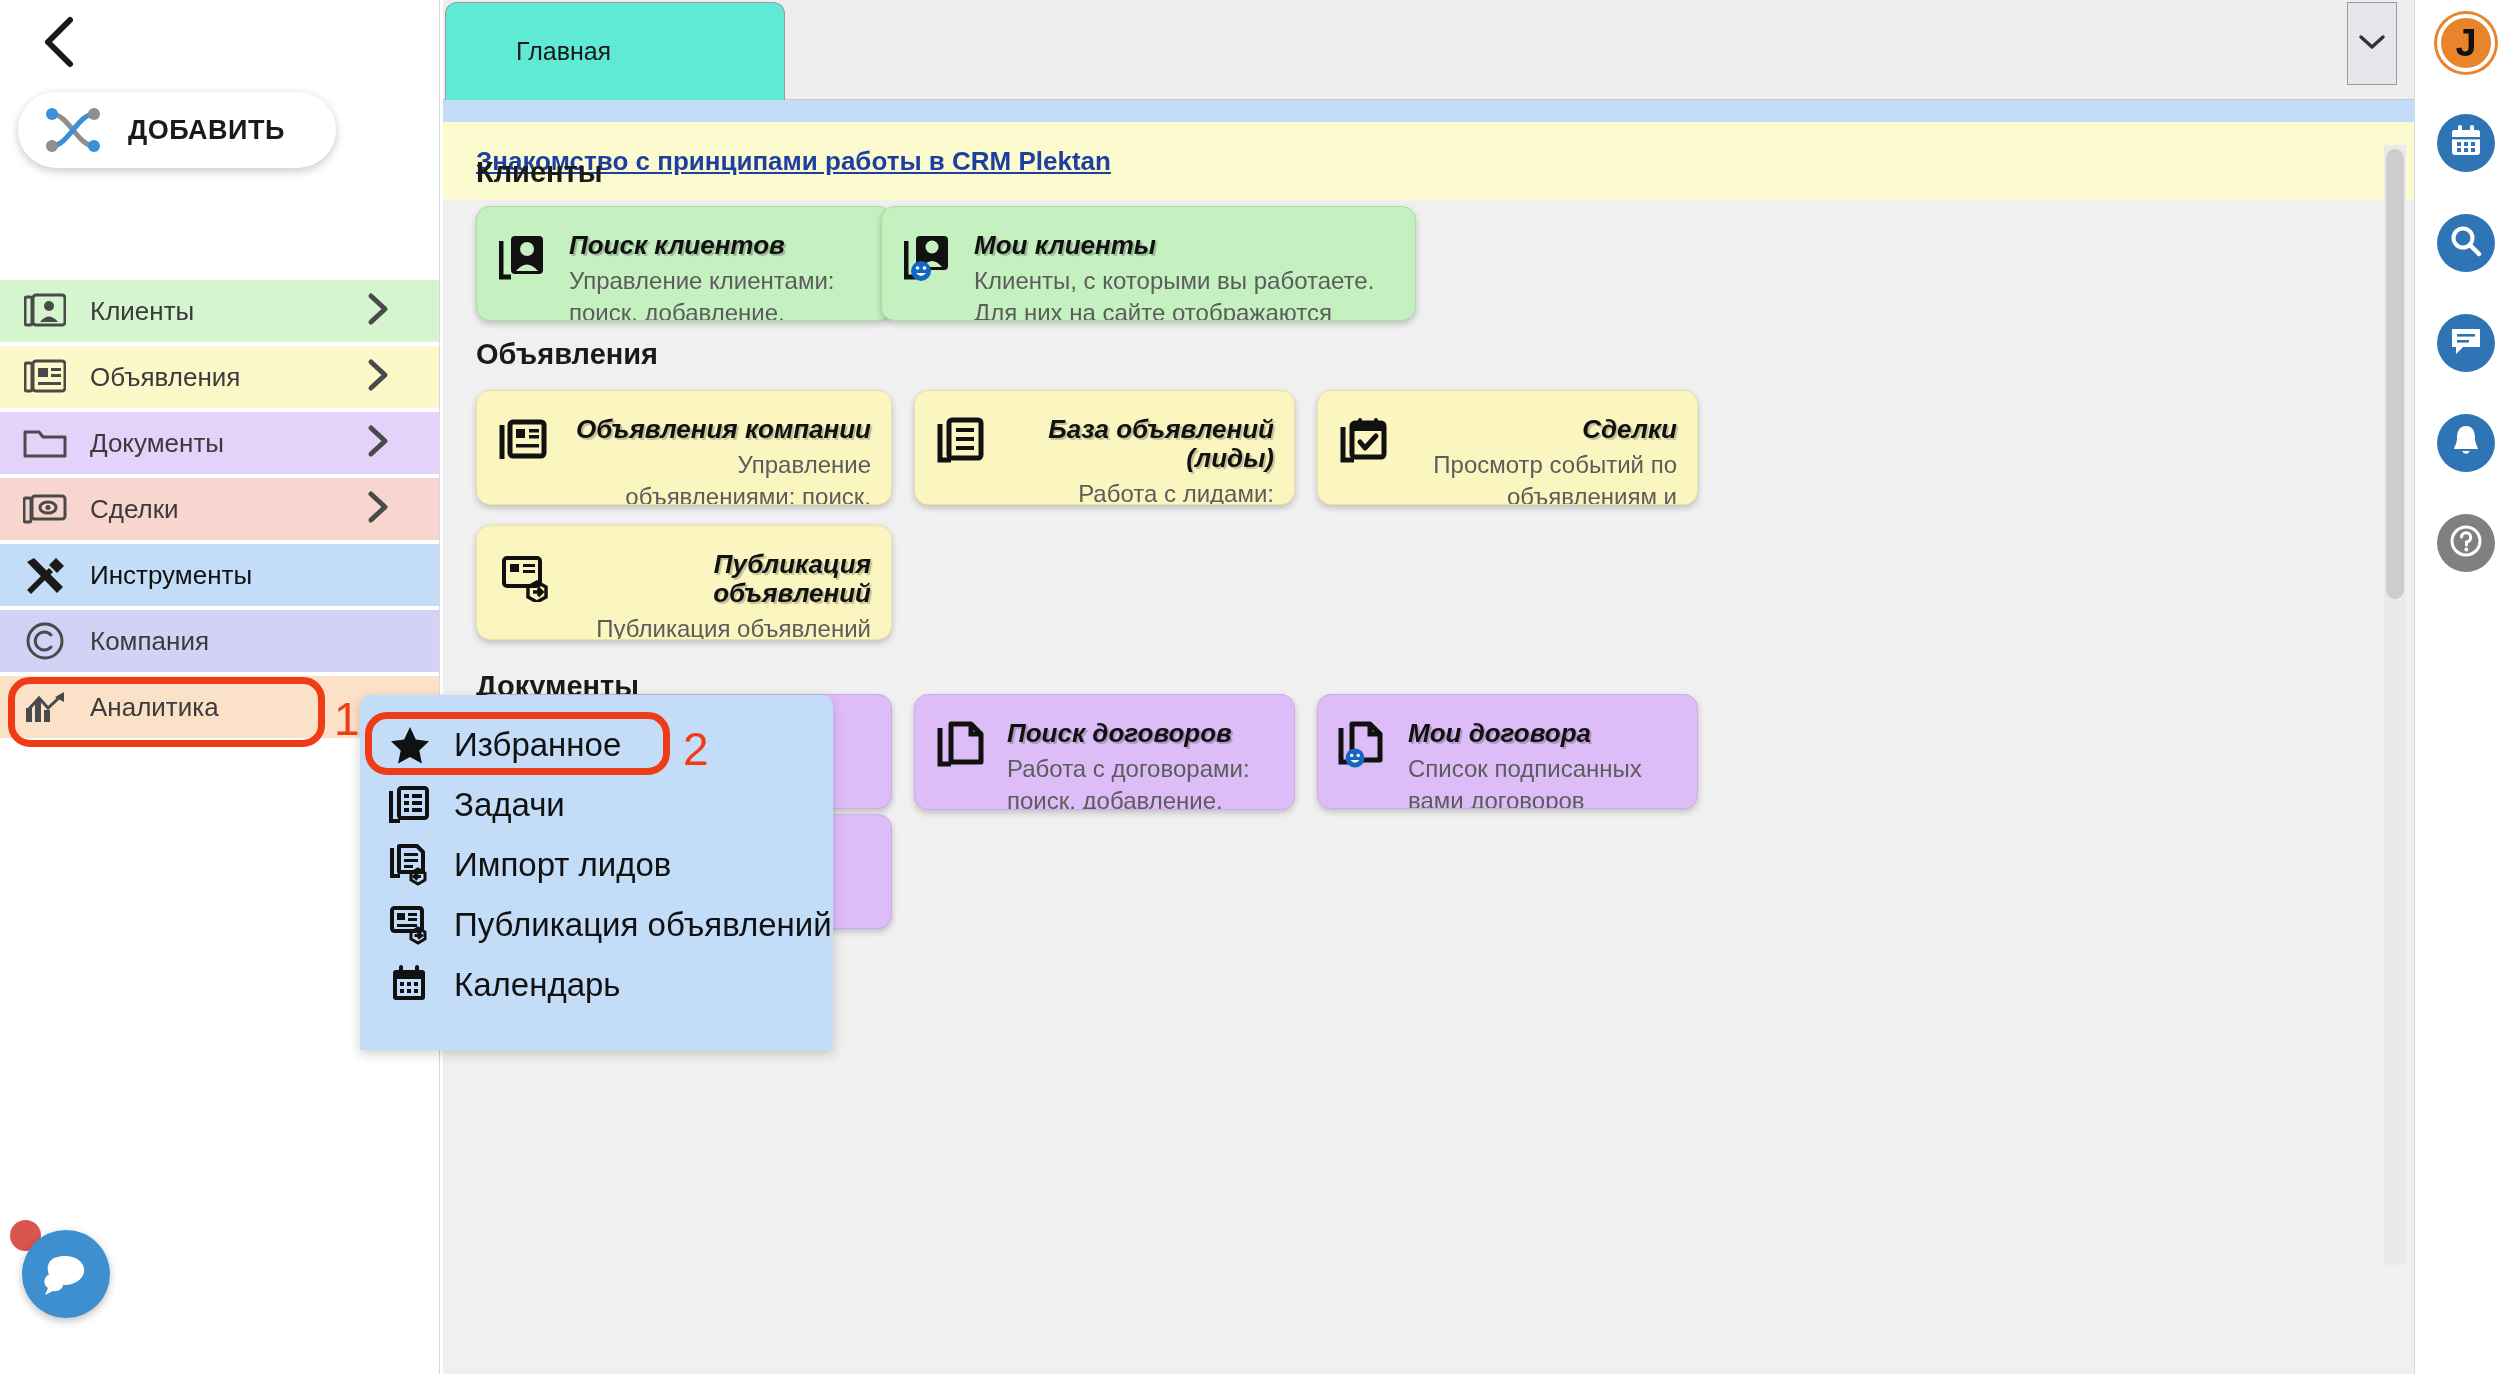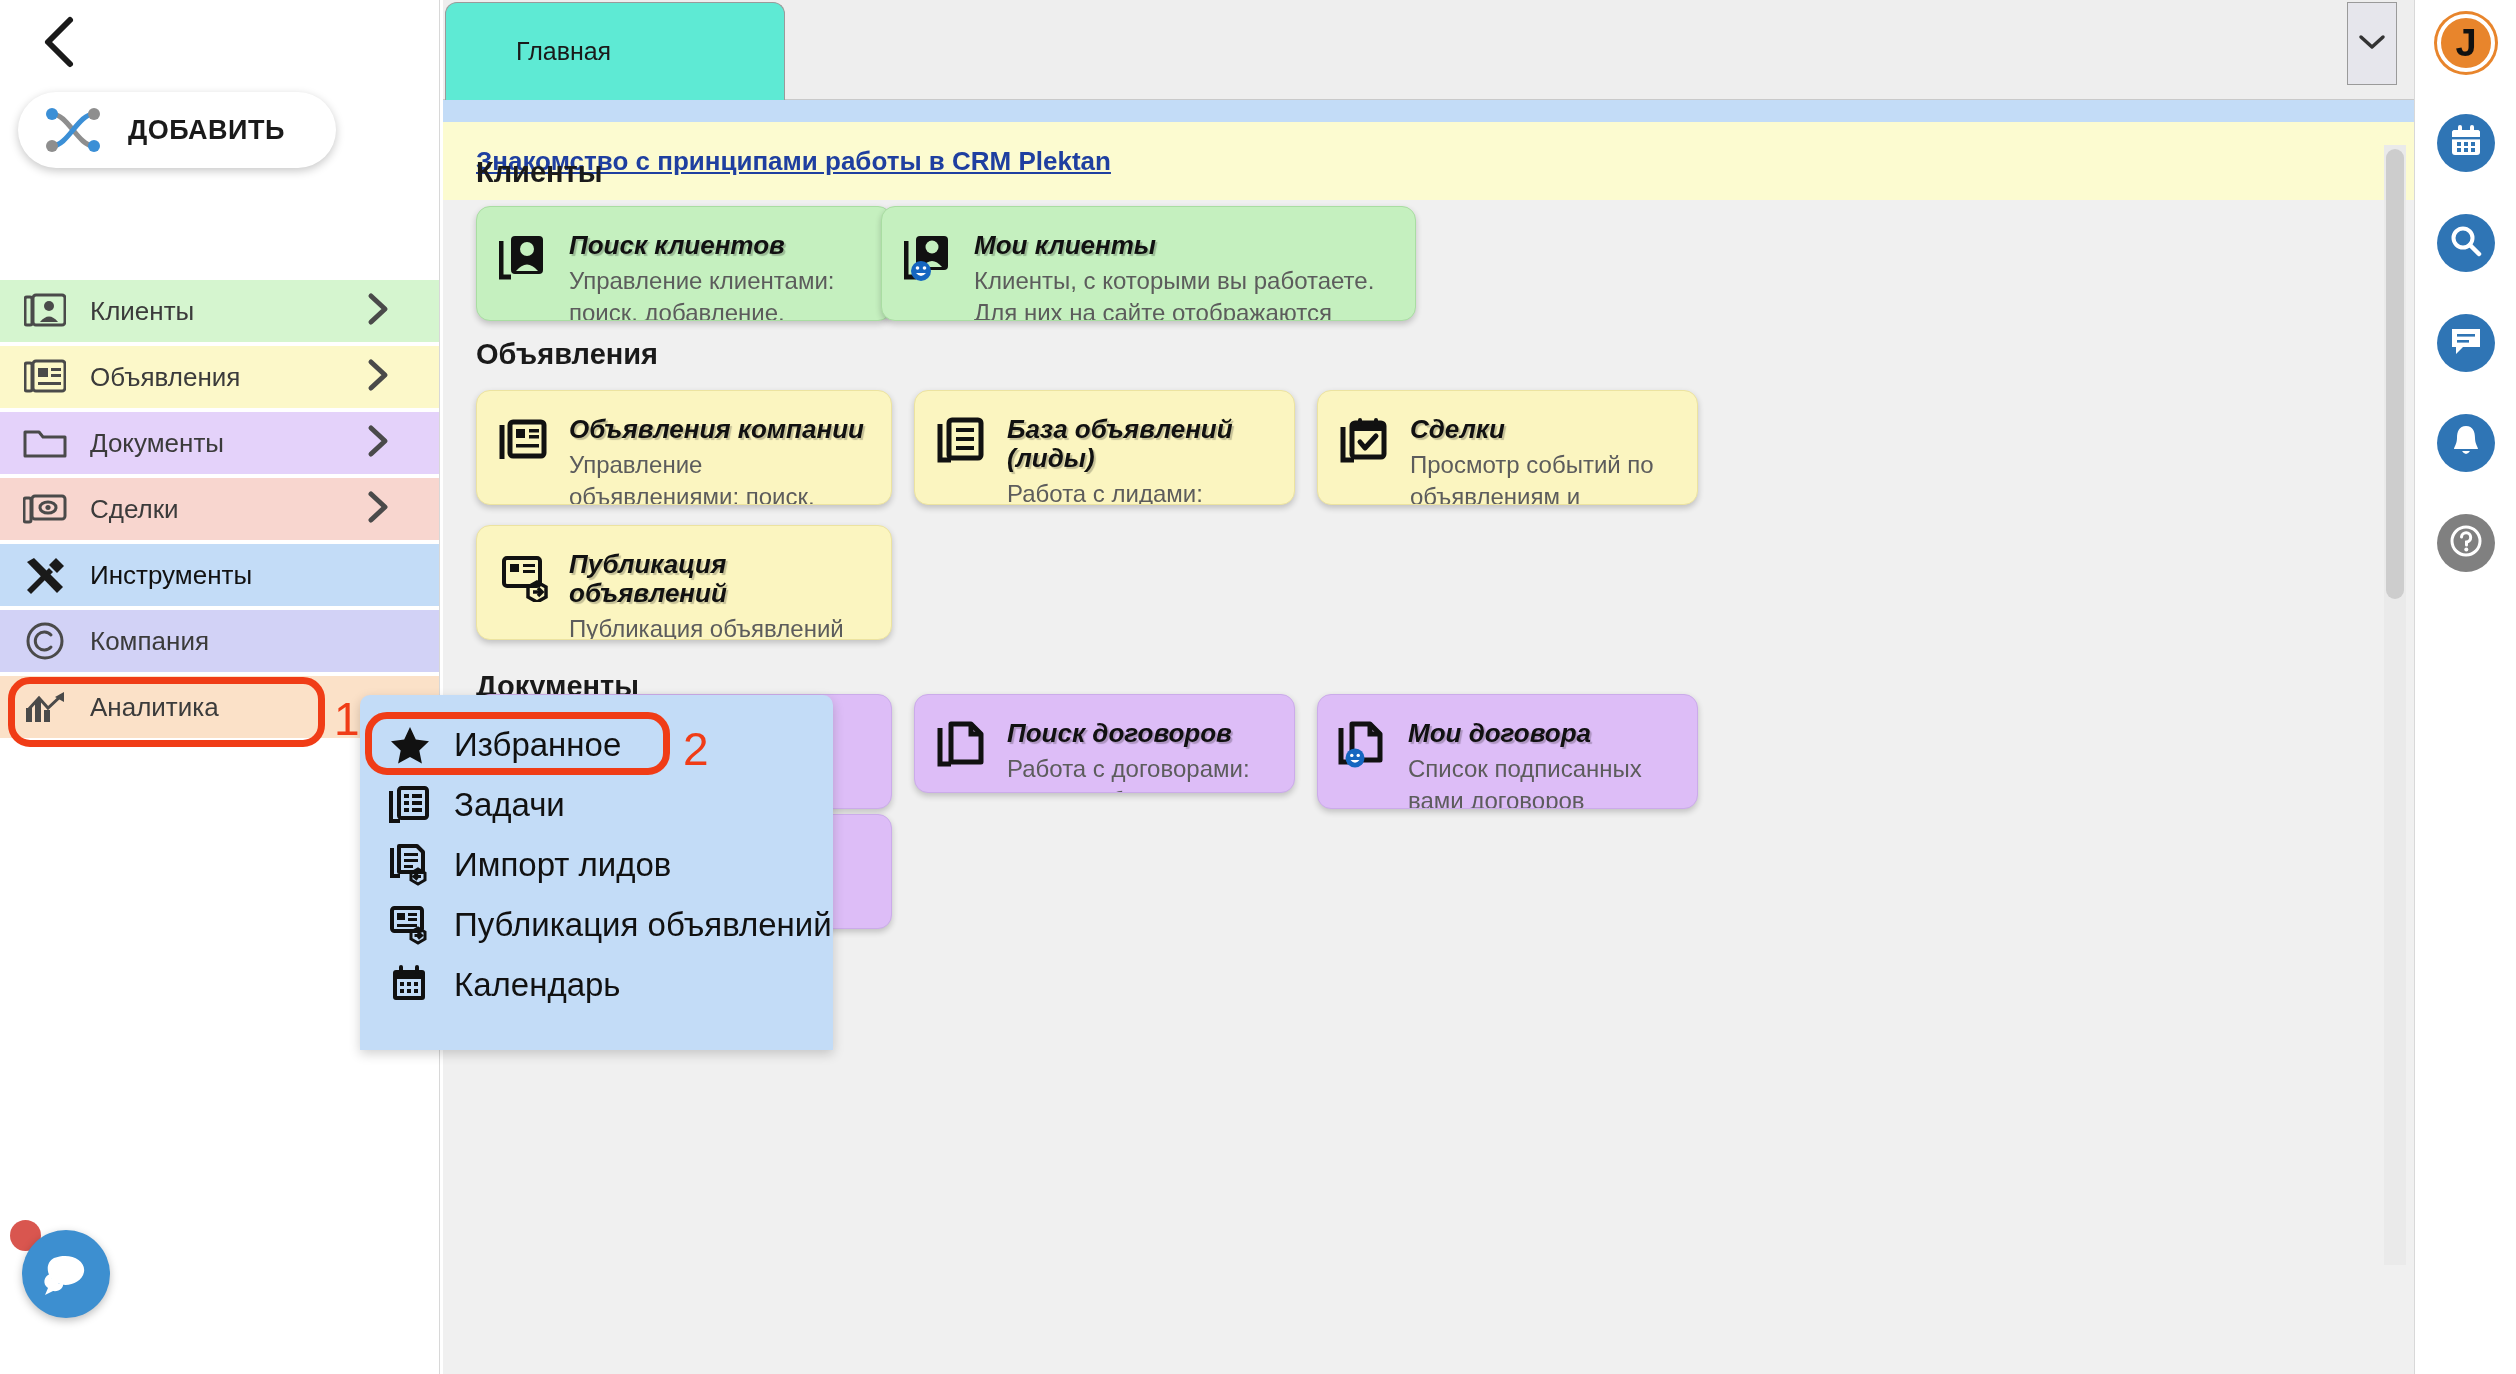--- a/index.html
+++ b/index.html
@@ -159,21 +159,21 @@
   .card .card-title {
     font-size: 26px; font-style: italic; font-weight: bold;
     color: #111; line-height: 1.12;
     text-shadow: 2px 2px 1px rgba(0,0,0,.22);
   }
   .card .card-desc {
     margin-top: 5px;
     font-size: 24px; color: #5c5c5c; line-height: 1.32;
   }
   .card.green { background: #c5f0bf; border: 1px solid #a9ddA2; }
-  .card.yellow { background: #fbf5c0; border: 1px solid #ece3a0; }
+  .card.yellow { background: #fbf5c0; border: 1px solid #ece3a0; text-align: right; }
   .card.purple { background: #ddbdf7; border: 1px solid #cbabea; }
 
   
   #main-scrollbar {
     position: absolute; right: 8px; top: 145px;
     width: 22px; height: 1120px;
     background: #eaeaea;
   }
   #main-scrollbar .thumb {
     position: absolute; left: 2px; top: 4px;
@@ -524,21 +524,21 @@
             <path d="M14 3 L34 3 L44 13 L44 41 L14 41 Z" fill="none" stroke="#111" stroke-width="5" stroke-linejoin="round"></path>
             <path d="M34 3 L34 13 L44 13" fill="none" stroke="#111" stroke-width="5"></path>
           </svg>
         </span>
         <span class="card-body">
           <span class="card-title" style="display:block">Поиск документов</span>
           <span class="card-desc" style="display:block">Работа с шаблонами документов и бланками договоров</span>
         </span>
       </div>
 
-      <div class="card purple" style="left:471px; top:494px; width:381px; height:99px;">
+      <div class="card purple" style="left:471px; top:494px; width:381px; height:116px;">
         <span class="card-ico">
           <svg width="54" height="50" viewBox="0 0 54 50">
             <path d="M3 7 L3 43 L14 43" fill="none" stroke="#111" stroke-width="5"></path>
             <path d="M14 3 L34 3 L44 13 L44 41 L14 41 Z" fill="none" stroke="#111" stroke-width="5" stroke-linejoin="round"></path>
             <path d="M34 3 L34 13 L44 13" fill="none" stroke="#111" stroke-width="5"></path>
           </svg>
         </span>
         <span class="card-body">
           <span class="card-title" style="display:block">Поиск договоров</span>
           <span class="card-desc" style="display:block">Работа с договорами: поиск, добавление, редакция, администрирование бланков</span>

